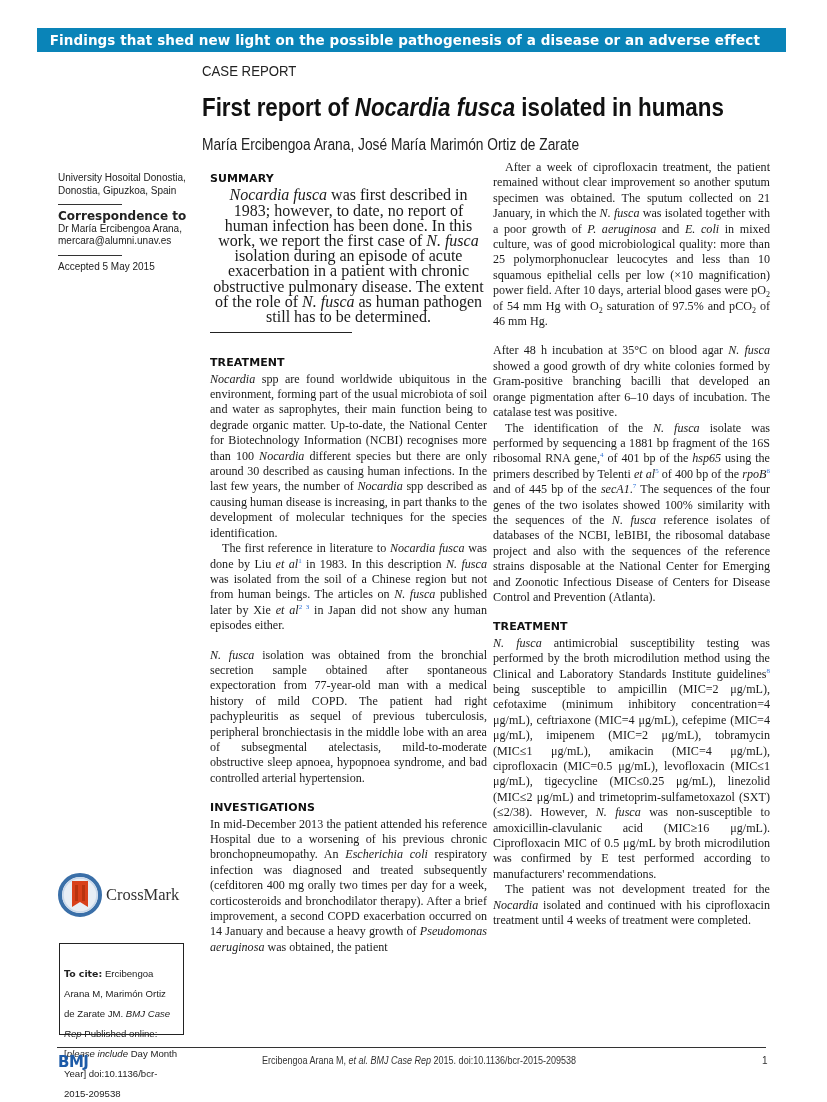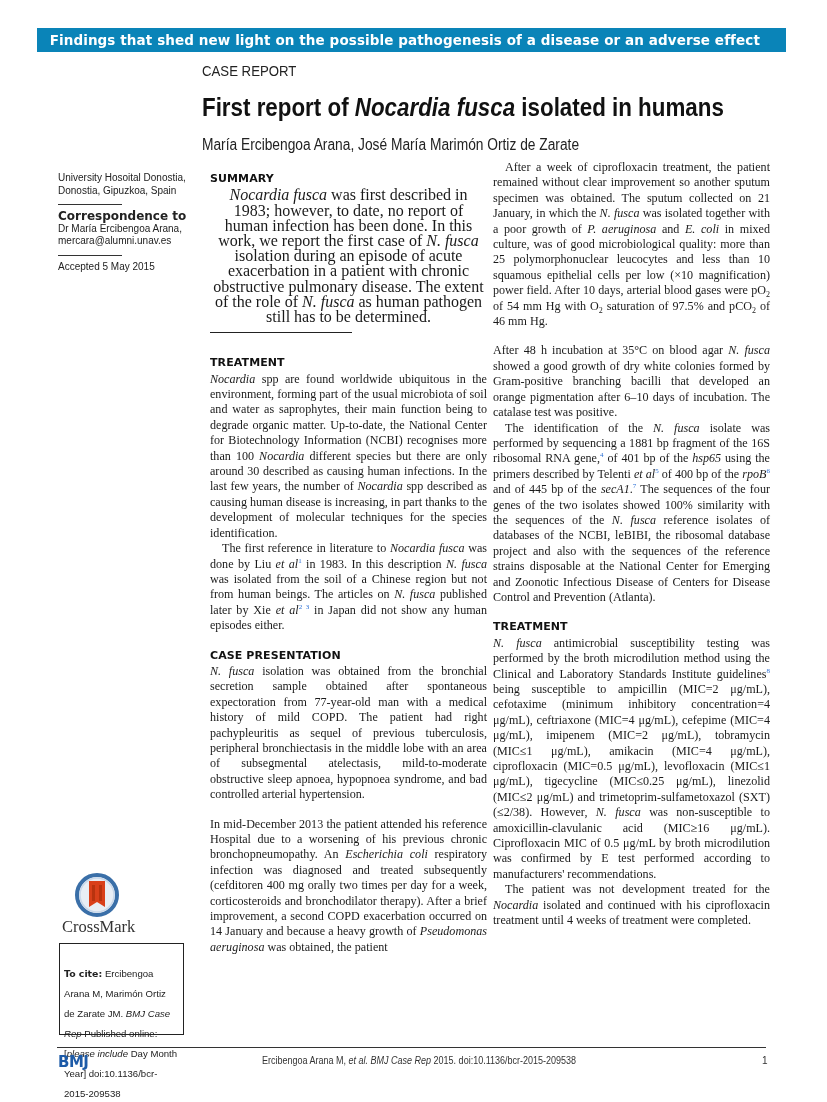--- a/index.html
+++ b/index.html
@@ -47,21 +47,21 @@
   .col .short-rule { width: 142px; height: 1px; background: #222; margin-top: 8px; }
   sup { font-size: 7px; color: #2a6fd6; vertical-align: super; line-height: 0; }
   sub { font-size: 8px; vertical-align: sub; line-height: 0; }
 
   .col-1 { left: 210px; top: 171px; }
   .col-2 { left: 493px; top: 160px; }
 
   .sec { margin-bottom: 14px; }
 
   
-  .crossmark { position: absolute; left: 58px; top: 873px; display: flex; align-items: center; flex-direction: column; }
+  .crossmark { position: absolute; left: 58px; top: 873px; display: flex; align-items: center; }
   .crossmark-label { font-family: "Liberation Serif", serif; font-size: 16.5px; color: #333; margin-left: 4px; }
 
   
   .cite-box { position: absolute; left: 59px; top: 943px; width: 125px; height: 92px; border: 1px solid #222;
     padding: 20px 4px; font-family: "Liberation Sans", sans-serif; font-size: 9.6px; line-height: 20px; color: #222; }
   .cite-box b { font-family: "DejaVu Sans", sans-serif; font-size: 9.4px; }
 
   .footer-rule { position: absolute; left: 57px; top: 1047px; width: 709px; height: 1px; background: #333; }
   .bmj-logo { position: absolute; left: 58px; top: 1053px; font-family: "DejaVu Sans", sans-serif; font-weight: bold; font-size: 15px; color: #1d5ba8; letter-spacing: -0.5px; }
   .footer-cite { position: absolute; left: 262px; top: 1055px; font-family: "Liberation Sans", sans-serif; font-size: 10px; color: #333; white-space: nowrap; transform: scaleX(0.9); transform-origin: left; }
@@ -93,25 +93,25 @@
     <div class="short-rule"></div>
   </div>
 
   <div class="sec" style="margin-top:22px">
     <h2>TREATMENT</h2>
     <p><i>Nocardia</i><span> spp are found worldwide ubiquitous in the environment, forming part of the usual microbiota of soil and water as saprophytes, their main function being to degrade organic matter. Up-to-date, the National Center for Biotechnology Information (NCBI) recognises more than 100 </span><i>Nocardia</i><span> different species but there are only around 30 described as causing human infections. In the last few years, the number of </span><i>Nocardia</i><span> spp described as causing human disease is increasing, in part thanks to the development of molecular techniques for the species identification.</span></p>
     <p class="indent"><span>The first reference in literature to </span><i>Nocardia fusca</i><span> was done by Liu </span><i>et al</i><sup>1</sup><span> in 1983. In this description </span><i>N. fusca</i><span> was isolated from the soil of a Chinese region but not from human beings. The articles on </span><i>N. fusca</i><span> published later by Xie </span><i>et al</i><sup>2 3</sup><span> in Japan did not show any human episodes either.</span></p>
   </div>
 
   <div class="sec">
-    <h2>CASE PRESENTATION</h2>
     <p><i>N. fusca</i><span> isolation was obtained from the bronchial secretion sample obtained after spontaneous expectoration from 77-year-old man with a medical history of mild COPD. The patient had right pachypleuritis as sequel of previous tuberculosis, peripheral bronchiectasis in the middle lobe with an area of subsegmental atelectasis, mild-to-moderate obstructive sleep apnoea, hypopnoea syndrome, and bad controlled arterial hypertension.</span></p>
   </div>
 
   <div class="sec">
+    <h2>INVESTIGATIONS</h2>
     <p><span>In mid-December 2013 the patient attended his reference Hospital due to a worsening of his previous chronic bronchopneumopathy. An </span><i>Escherichia coli</i><span> respiratory infection was diagnosed and treated subsequently (cefditoren 400 mg orally two times per day for a week, corticosteroids and bronchodilator therapy). After a brief improvement, a second COPD exacerbation occurred on 14 January and because a heavy growth of </span><i>Pseudomonas aeruginosa</i><span> was obtained, the patient</span></p>
   </div>
 </section>
 
 <section class="col col-2">
   <div class="sec">
     <p class="indent"><span>After a week of ciprofloxacin treatment, the patient remained without clear improvement so another sputum specimen was obtained. The sputum collected on 21 January, in which the </span><i>N. fusca</i><span> was isolated together with a poor growth of </span><i>P. aeruginosa</i><span> and </span><i>E. coli</i><span> in mixed culture, was of good microbiological quality: more than 25 polymorphonuclear leucocytes and less than 10 squamous epithelial cells per low (×10 magnification) power field. After 10 days, arterial blood gases were pO</span><sub>2</sub><span> of 54 mm Hg with O</span><sub>2</sub><span> saturation of 97.5% and pCO</span><sub>2</sub><span> of 46 mm Hg.</span></p>
   </div>
 
   <div class="sec">

